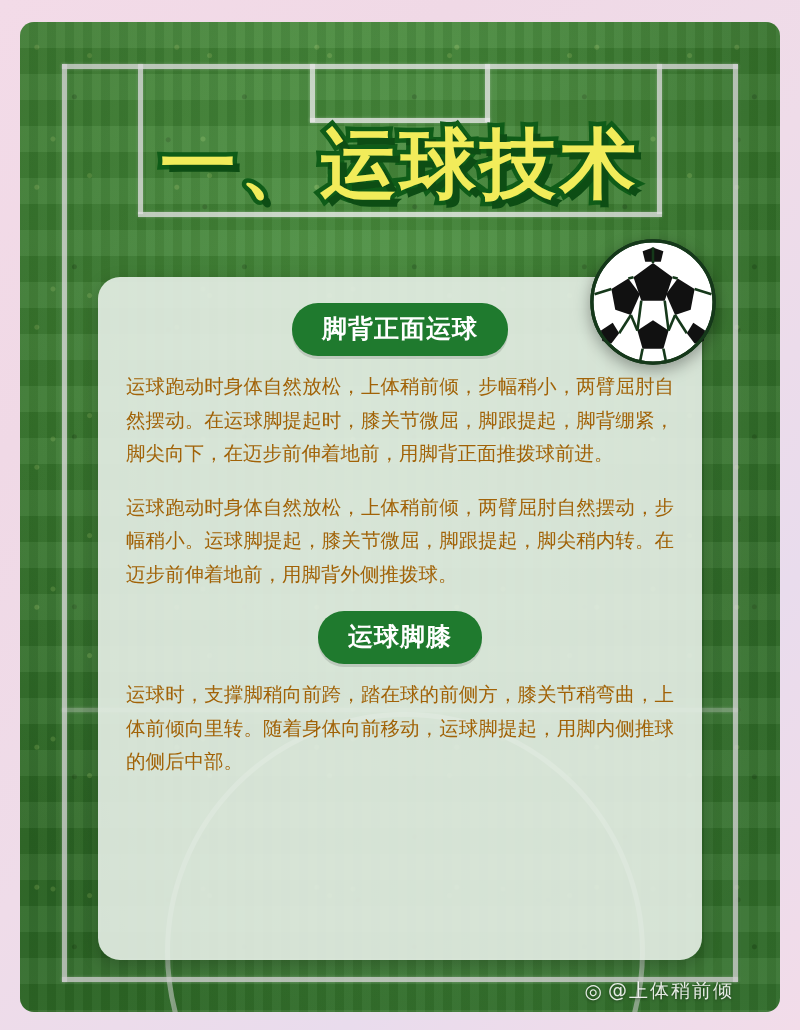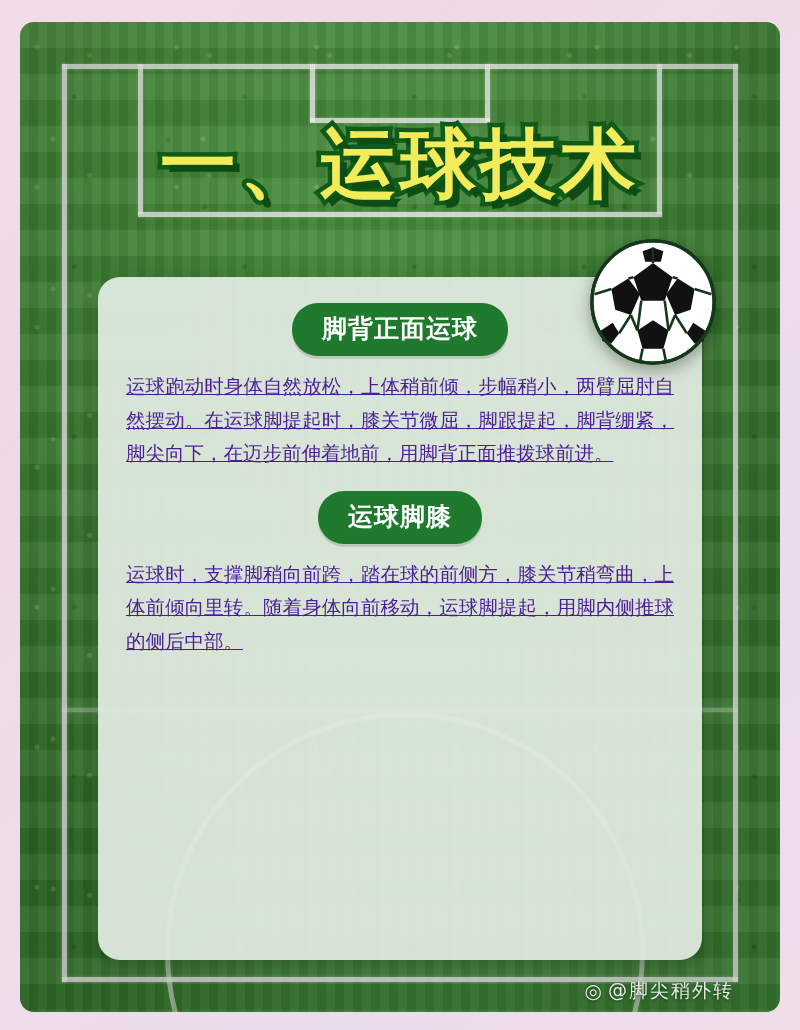--- a/index.html
+++ b/index.html
@@ -182,24 +182,23 @@
     padding: 9px 30px 11px 30px;
     border-radius: 26px;
     box-shadow: 0 3px 0 rgba(0,0,0,0.12);
     text-align: center;
   }
   .sec-body {
     margin: 14px 10px 20px 10px;
     font-family: "DejaVu Sans", "Liberation Sans", sans-serif;
     font-size: 19.5px;
     line-height: 1.72;
-    color: #4c1d95;
+    color: #a16207;
     text-align: justify;
     text-justify: inter-ideograph;
-    text-decoration: underline;
   }
   .sec:last-child .sec-body { margin-bottom: 6px; }
 
   
   .watermark {
     position: absolute;
     right: 46px;
     bottom: 8px;
     z-index: 9;
     color: rgba(255,255,255,0.88);
@@ -268,28 +267,29 @@
 
     <div class="card">
 
       <div class="sec">
         <div class="sec-head">脚背正面运球</div>
         <div class="sec-body">运球跑动时身体自然放松，上体稍前倾，步幅稍小，两臂屈肘自然摆动。在运球脚提起时，膝关节微屈，脚跟提起，脚背绷紧，脚尖向下，在迈步前伸着地前，用脚背正面推拨球前进。</div>
       </div>
 
 
       <div class="sec">
+        <div class="sec-body">运球跑动时身体自然放松，上体稍前倾，两臂屈肘自然摆动，步幅稍小。运球脚提起，膝关节微屈，脚跟提起，脚尖稍内转。在迈步前伸着地前，用脚背外侧推拨球。</div>
       </div>
 
       <div class="sec">
         <div class="sec-head">运球脚膝</div>
         <div class="sec-body">运球时，支撑脚稍向前跨，踏在球的前侧方，膝关节稍弯曲，上体前倾向里转。随着身体向前移动，运球脚提起，用脚内侧推球的侧后中部。</div>
       </div>
 
     </div>
 
     <div class="watermark">
       <span class="wm-mark">◎</span>
-      <span>@脚尖稍外转</span>
+      <span>@上体稍前倾</span>
     </div>
 
   </div>
 </div>
 
 </body></html>

